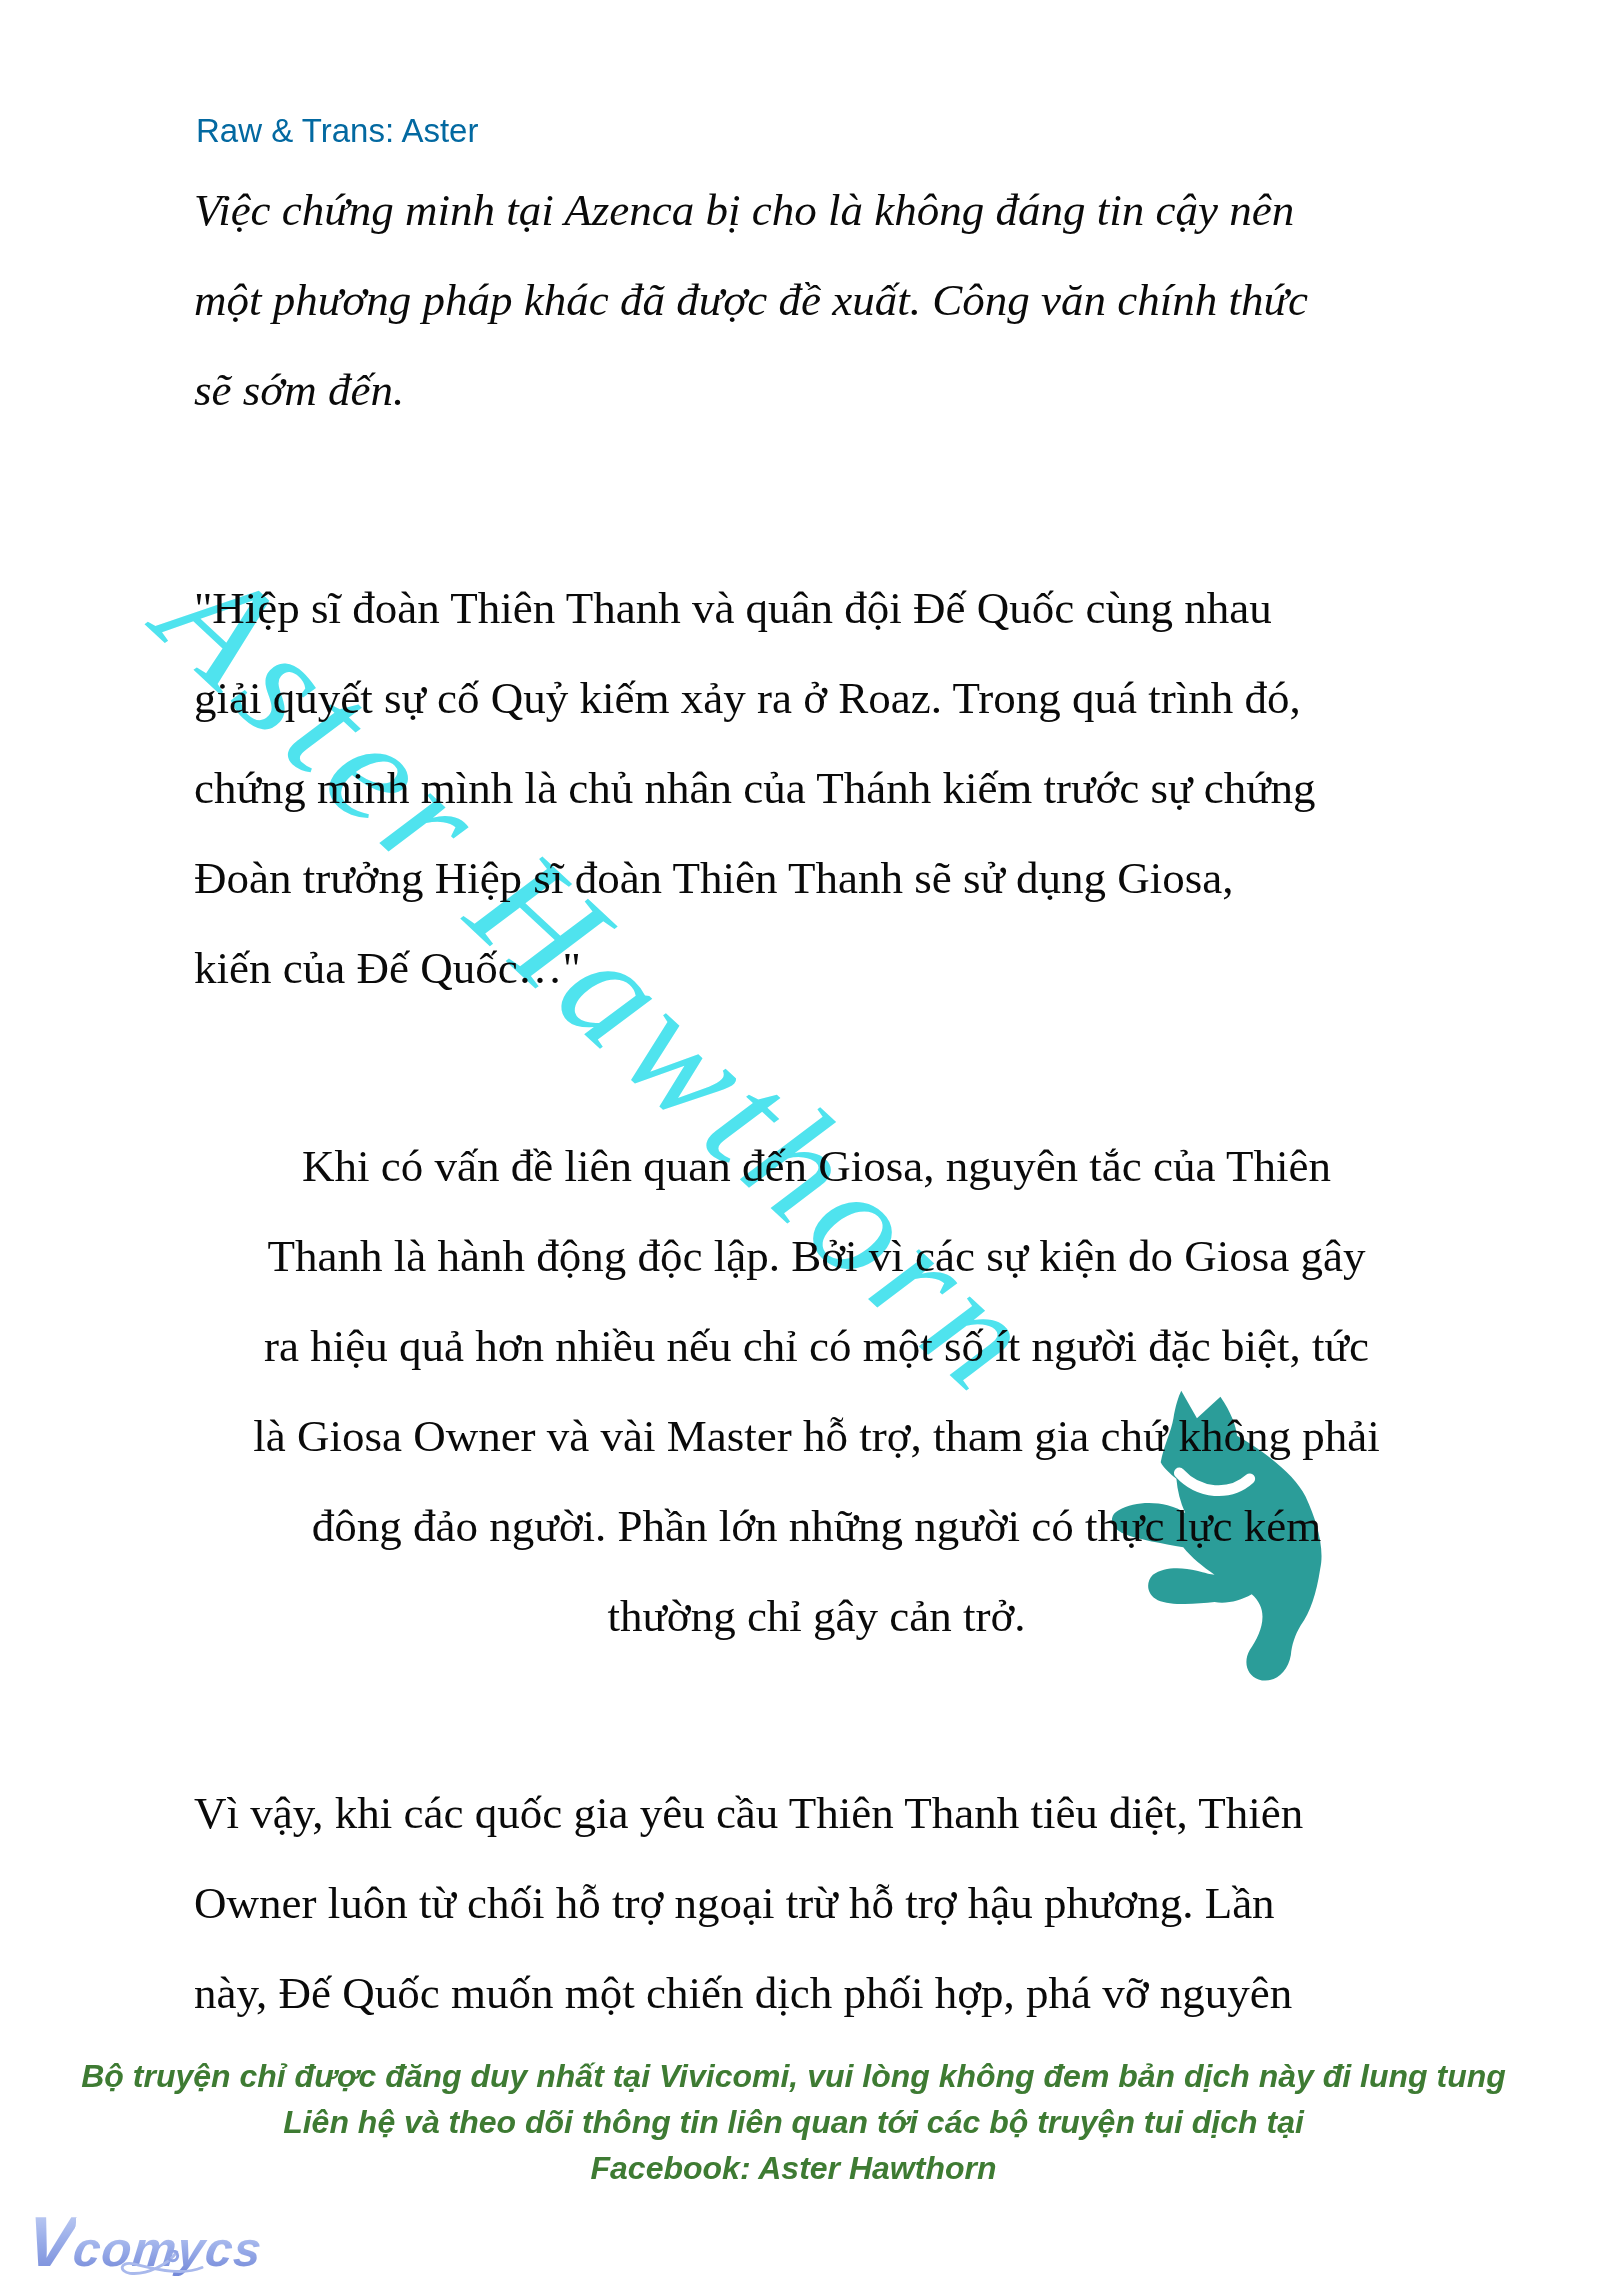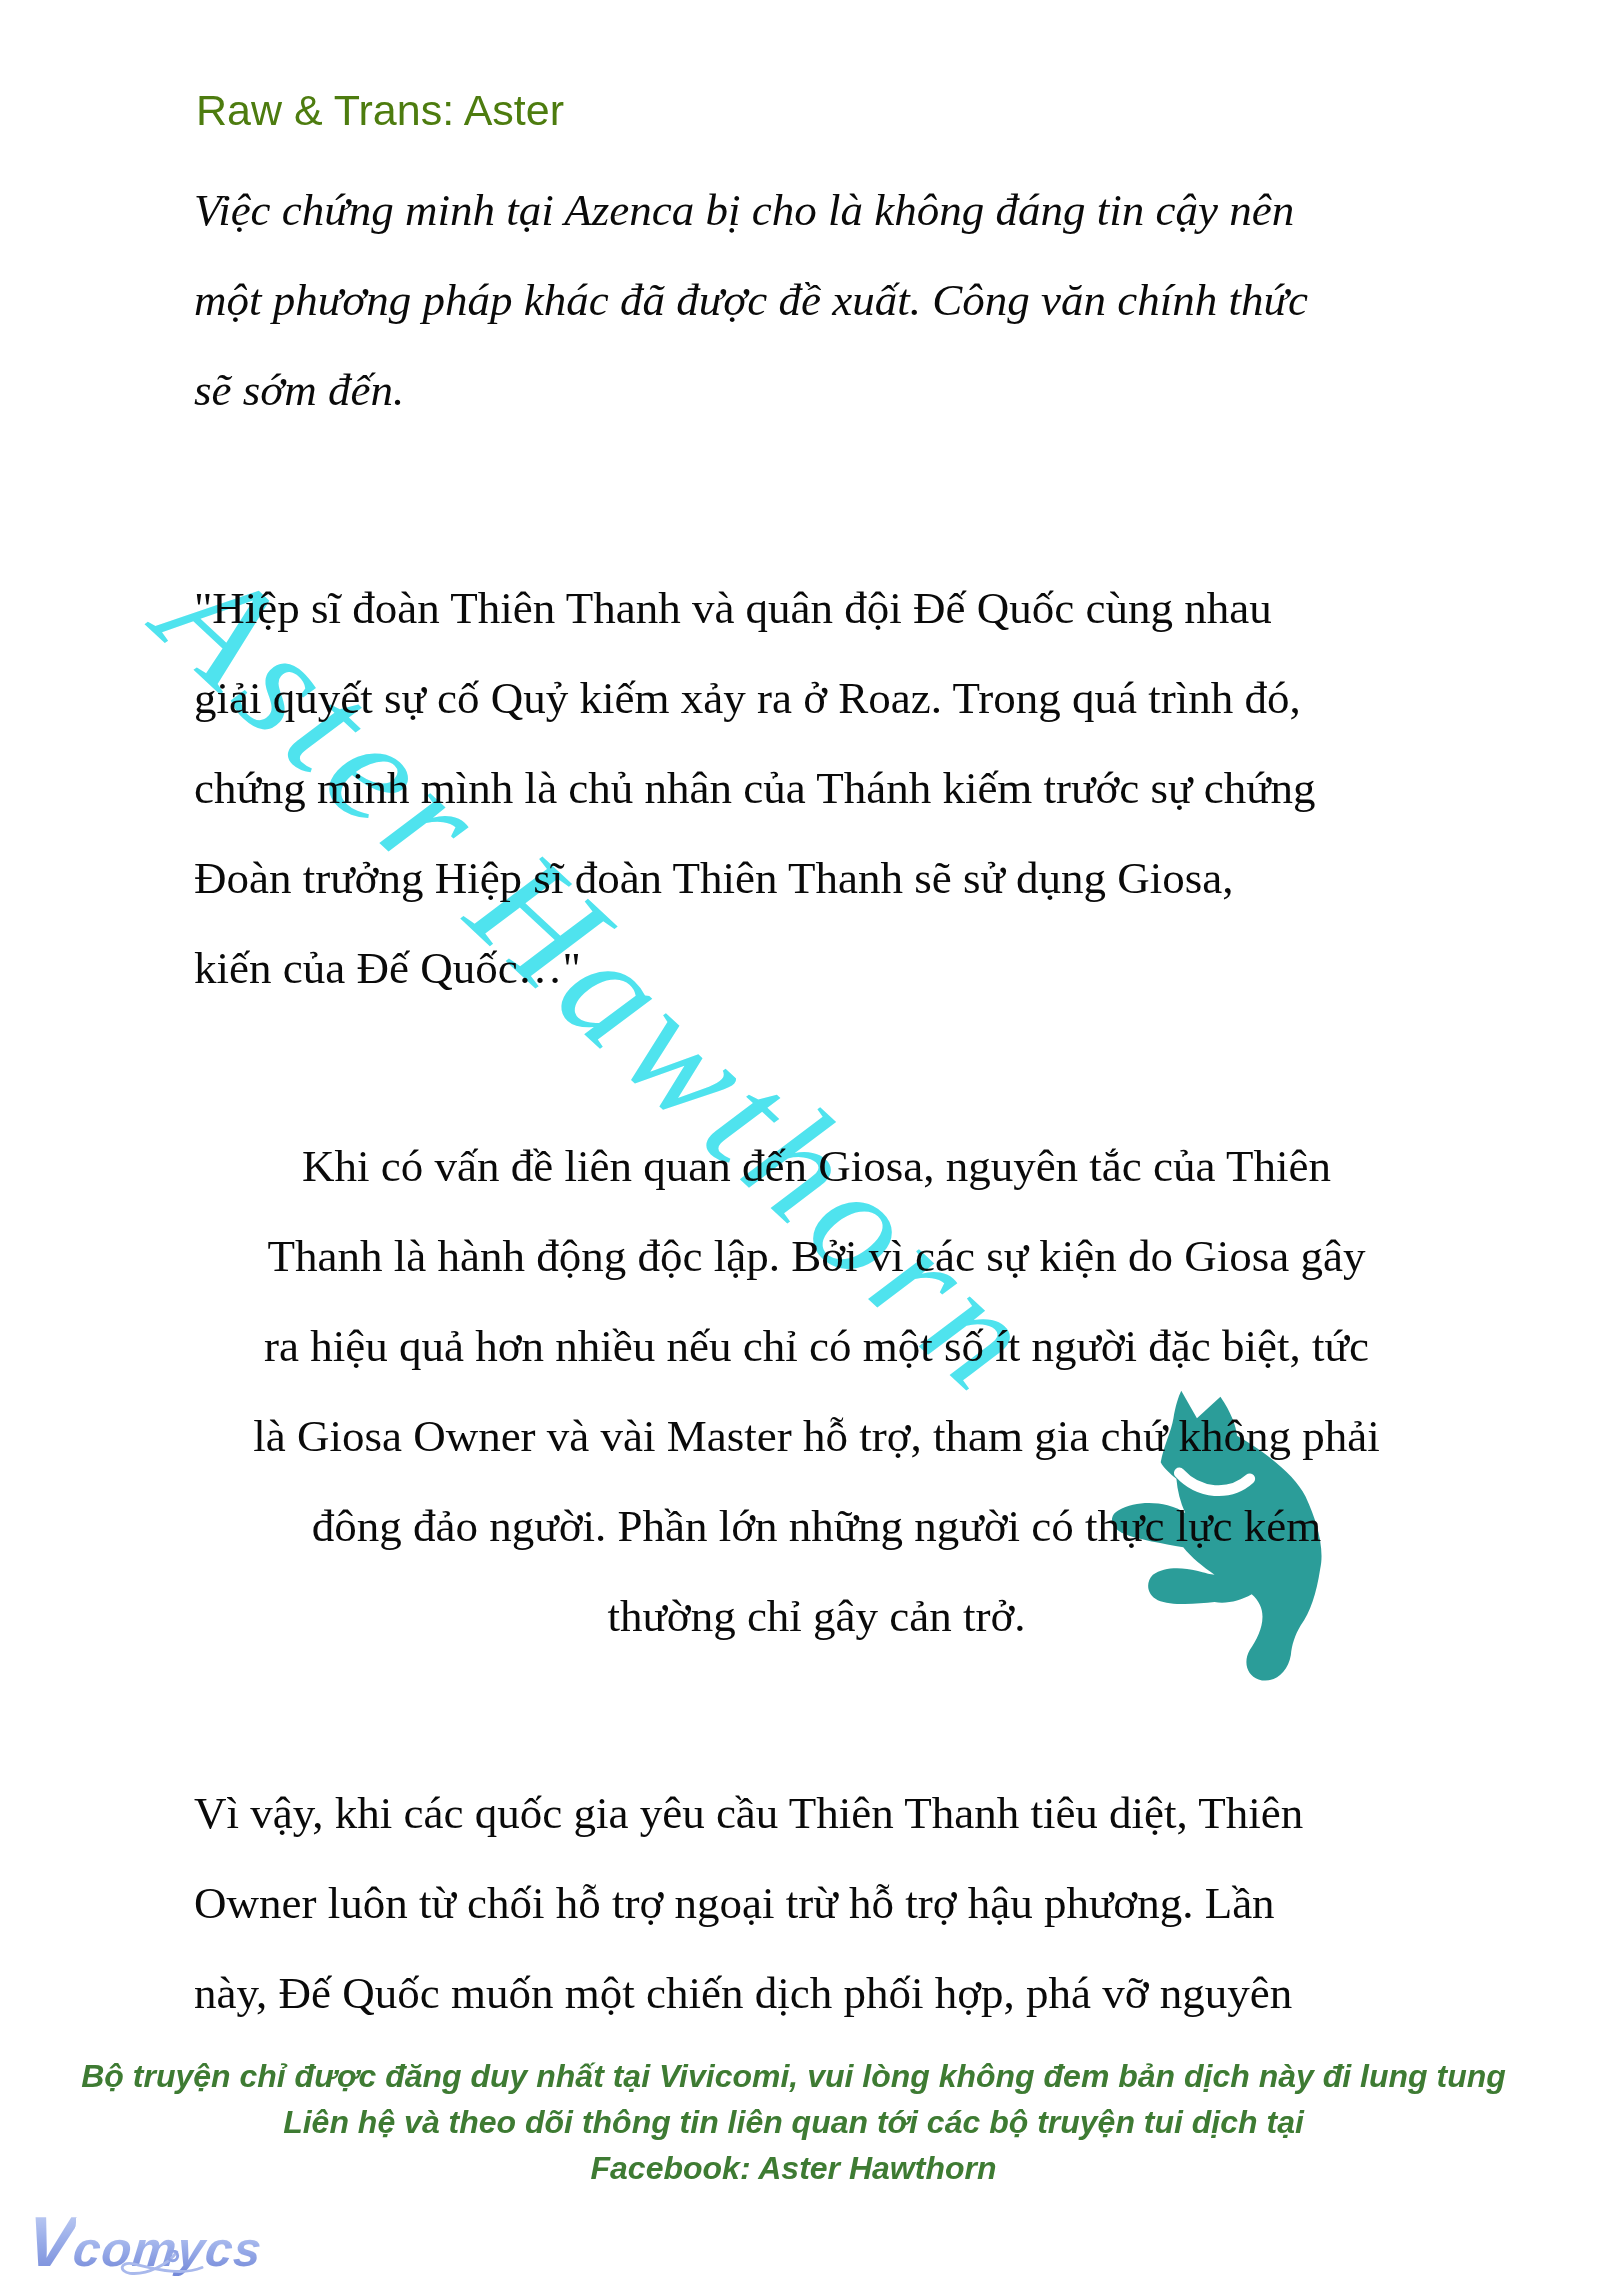--- a/index.html
+++ b/index.html
@@ -2,22 +2,22 @@
 <html><head>
 <meta charset="utf-8">
 <style>
   html,body{margin:0;padding:0;background:#777;}
   .page{
     position:relative;width:1621px;height:2293px;background:#ffffff;
     overflow:hidden;font-family:"Liberation Serif",serif;color:#0a0a0a;
     margin:0 auto;
   }
   .header{
-    position:absolute;left:196px;top:86px;
-    font-family:"Liberation Sans",sans-serif;font-size:43px;color:#4d7c0f;
+    position:absolute;left:196px;top:112px;
+    font-family:"Liberation Sans",sans-serif;font-size:33px;color:#0369a1;
     z-index:4;white-space:nowrap;
   }
   .watermark{
     position:absolute;left:247px;top:527px;z-index:1;
     font-family:"Liberation Serif",serif;font-style:italic;
     font-size:155px;letter-spacing:9.8px;color:#4fe3ee;
     transform:rotate(43deg);transform-origin:0 0;white-space:nowrap;
     user-select:none;
   }
   .cat{position:absolute;left:1103px;top:1377px;z-index:2;}

